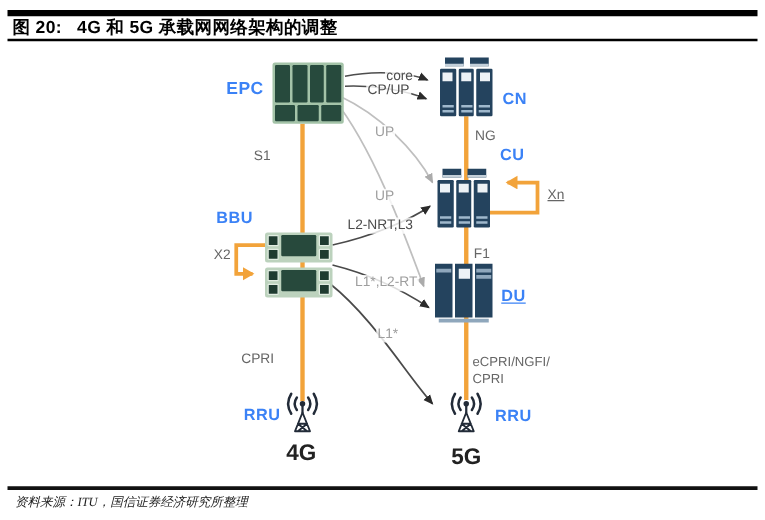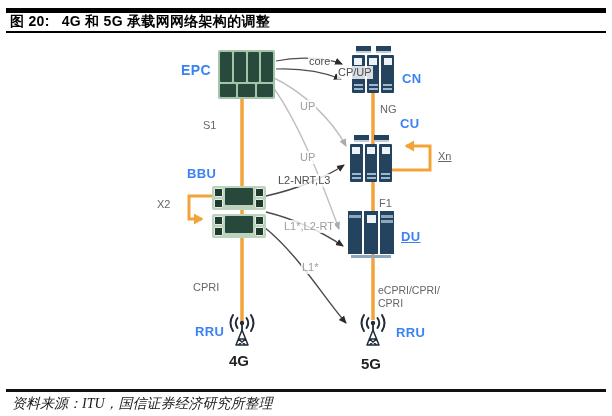--- a/index.html
+++ b/index.html
@@ -6,31 +6,31 @@
   body{font-family:"Liberation Sans","DejaVu Sans",sans-serif;}
   #stage{position:relative;width:612px;height:416px;background:#fff;overflow:hidden;}
 
   .rule{position:absolute;left:6px;right:6px;background:#000;}
   #rule-top{top:8px;height:5px;}
   #rule-title{top:31px;height:2px;}
   #rule-footer{top:389px;height:3px;background:#111;}
 
   #title{position:absolute;top:13px;left:10px;font-size:14px;font-weight:bold;color:#000;letter-spacing:.3px;white-space:nowrap;}
   #title .fig{margin-right:12px;}
-  #footer-text{position:absolute;top:395px;left:12px;font-family:"Liberation Serif","DejaVu Serif",serif;font-style:italic;font-size:14px;color:#1a1a1a;}
+  #footer-text{position:absolute;top:395px;left:12px;font-family:"Liberation Serif","DejaVu Serif",serif;font-style:italic;font-size:10px;color:#1a1a1a;}
 
   svg#wires{position:absolute;left:0;top:0;}
 
   .lbl{position:absolute;font-size:11px;line-height:1.15;color:#666;background:rgba(255,255,255,.82);padding:0 1px;white-space:nowrap;}
   .lbl-dark{color:#4d4d4d;}
   .lbl-gray{color:#9e9e9e;}
   .lbl-sm{font-size:10.5px;}
   .node-lbl{position:absolute;font-size:13px;font-weight:600;color:#3b82f6;letter-spacing:.4px;white-space:nowrap;}
   .node-lbl-lg{font-size:14px;}
-  .big-lbl{position:absolute;font-size:15px;font-weight:600;color:#222;}
+  .big-lbl{position:absolute;font-size:18px;font-weight:600;color:#222;}
 
   .icon{position:absolute;box-sizing:border-box;}
 
   
   #epc{left:218px;top:50px;width:57px;height:49px;background:#A4C3A8;border-radius:2px;padding:2px;display:flex;flex-direction:column;gap:2px;}
   .epc-slats{flex:1;display:flex;gap:2px;}
   .epc-slat{flex:1;background:#274A3D;border-radius:1px;}
   .epc-ports{height:13px;display:flex;gap:2px;}
   .epc-port{flex:1;background:#274A3D;border-radius:1px;}
 
@@ -247,41 +247,41 @@
       <path d="M15.5,7 Q12,12 15.5,17" stroke-width="2"></path>
       <path d="M11,4 Q6,12 11,20" stroke-width="2"></path>
       <path d="M24.5,7 Q28,12 24.5,17" stroke-width="2"></path>
       <path d="M29,4 Q34,12 29,20" stroke-width="2"></path>
       <path d="M20,14 V19" stroke-width="1.8"></path>
       <path d="M20,19 L14,34 M20,19 L26,34 M14,34 H26 M16.3,28 H23.7 M16.3,28 L23.7,34 M23.7,28 L16.3,34" stroke-width="1.5"></path>
     </g>
   </svg>
 
   <span class="node-lbl node-lbl-lg" style="left:181px;top:62px;">EPC</span>
-  <span class="node-lbl" style="left:187px;top:166px;">BBU</span>
+  <span class="node-lbl" style="left:173px;top:166px;">BBU</span>
   <span class="node-lbl" style="left:195px;top:324px;">RRU</span>
   <span class="big-lbl" style="left:229px;top:352px;">4G</span>
   <span class="node-lbl" style="left:402px;top:59px;margin-top:12px;">CN</span>
   <span class="node-lbl" style="left:400px;top:116px;">CU</span>
   <span class="node-lbl" style="left:401px;top:229px;text-decoration:underline;">DU</span>
   <span class="node-lbl" style="left:396px;top:325px;">RRU</span>
   <span class="big-lbl" style="left:361px;top:355px;">5G</span>
 
   <span class="lbl" style="left:202px;top:119px;">S1</span>
-  <span class="lbl" style="left:156px;top:198px;">X2</span>
+  <span class="lbl" style="left:170px;top:198px;">X2</span>
   <span class="lbl" style="left:192px;top:281px;">CPRI</span>
   <span class="lbl lbl-dark" style="left:284px;top:55px;margin-left:24px;">core</span>
-  <span class="lbl lbl-dark" style="left:293px;top:66px;margin-left:44px;">CP/UP</span>
+  <span class="lbl lbl-dark" style="left:293px;top:66px;">CP/UP</span>
   <span class="lbl lbl-gray" style="left:299px;top:100px;">UP</span>
   <span class="lbl lbl-gray" style="left:299px;top:151px;">UP</span>
   <span class="lbl lbl-dark" style="left:277px;top:174px;">L2-NRT,L3</span>
   <span class="lbl lbl-gray" style="left:283px;top:220px;">L1*,L2-RT</span>
   <span class="lbl lbl-gray" style="left:301px;top:261px;">L1*</span>
   <span class="lbl" style="left:379px;top:103px;">NG</span>
   <span class="lbl" style="left:437px;top:150px;text-decoration:underline;">Xn</span>
   <span class="lbl" style="left:378px;top:197px;">F1</span>
-  <span class="lbl lbl-sm" style="left:377px;top:284px;">eCPRI/CPRI/</span>
+  <span class="lbl lbl-sm" style="left:377px;top:284px;">eCPRI/NGFI/</span>
   <span class="lbl lbl-sm" style="left:377px;top:297px;">CPRI</span>
 
   <div class="rule" id="rule-footer"></div>
   <div id="footer-text">资料来源：ITU，国信证券经济研究所整理</div>
 
 </div>
 
 </body></html>

